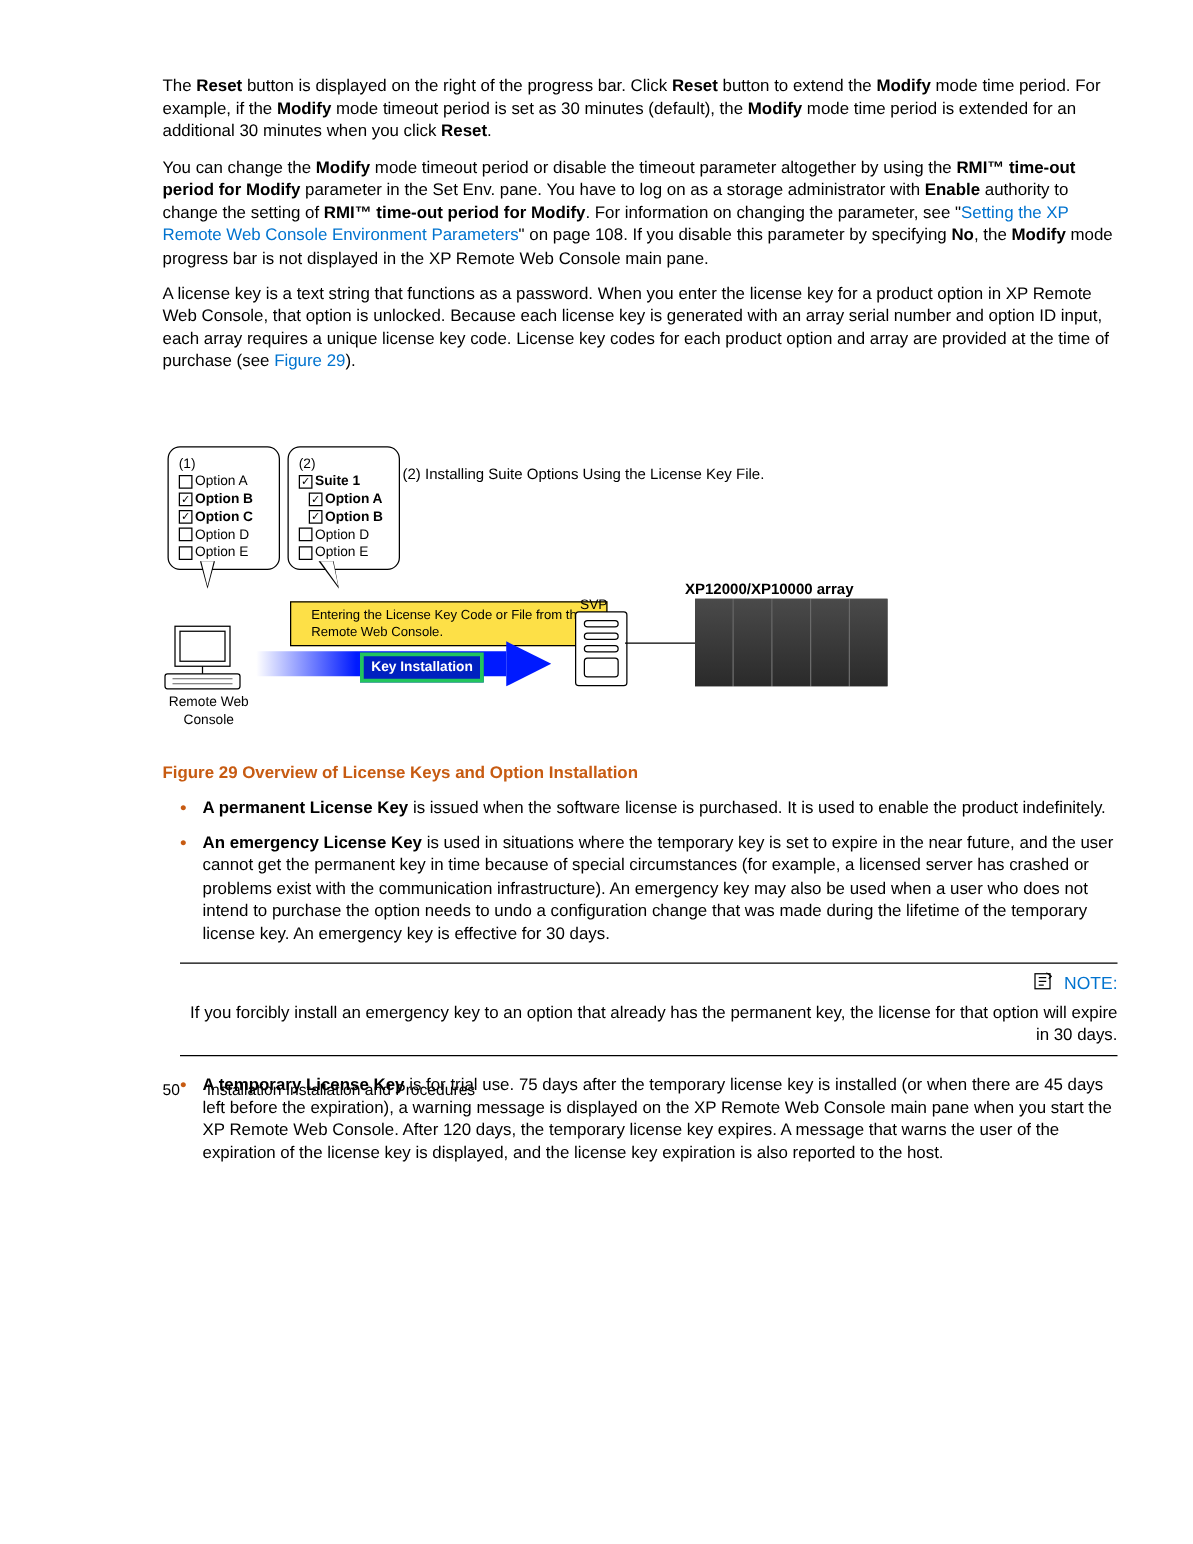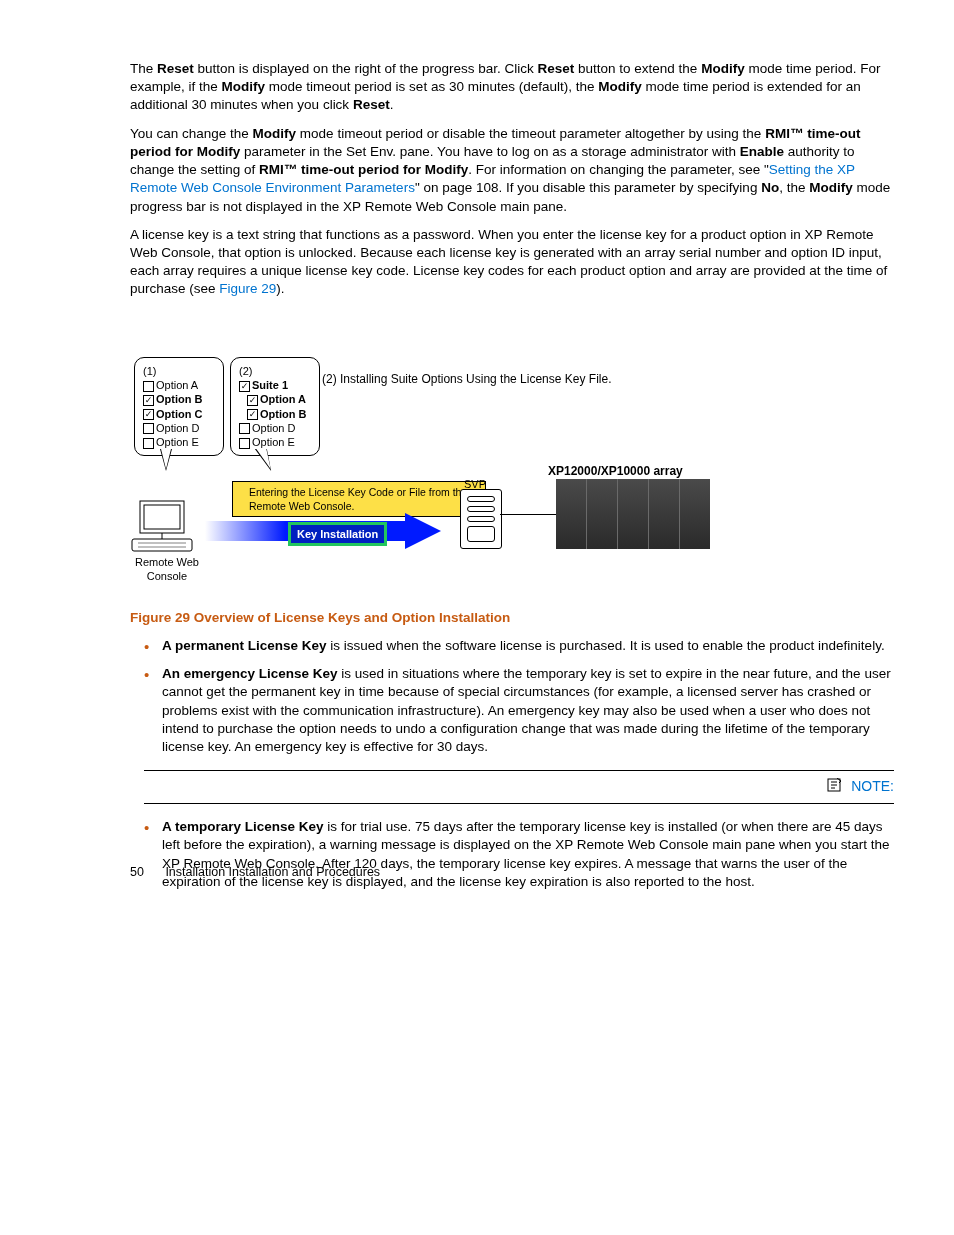--- a/index.html
+++ b/index.html
@@ -304,20 +304,21 @@
           <svg width="16" height="14">
               <rect x="1" y="1" width="12" height="12" fill="none" stroke="#000" stroke-width="1"></rect>
               <line x1="4" y1="4" x2="10" y2="4" stroke="#000"></line>
               <line x1="4" y1="7" x2="10" y2="7" stroke="#000"></line>
               <line x1="4" y1="10" x2="8" y2="10" stroke="#000"></line>
               <path d="M10 0 L14 3 L12 5" fill="none" stroke="#000"></path>
             </svg>
         </span>
         <span class="note-head">NOTE:</span>
       </div>
+      <div style="margin-top:4px;">If you forcibly install an emergency key to an option that already has the permanent key, the license for that option will expire in 30 days.</div>
       <div class="note-rule"></div>
     </div>
 
     <ul class="bullets">
       <li>
         <b>A temporary License Key</b><span> is for trial use.  75 days after the temporary license key is installed (or when there are 45 days left before the expiration), a warning message is displayed on the XP Remote Web Console main pane when you start the XP Remote Web Console.  After 120 days, the temporary license key expires.  A message that warns the user of the expiration of the license key is displayed, and the license key expiration is also reported to the host.</span>
       </li>
     </ul>
   </div>
 

